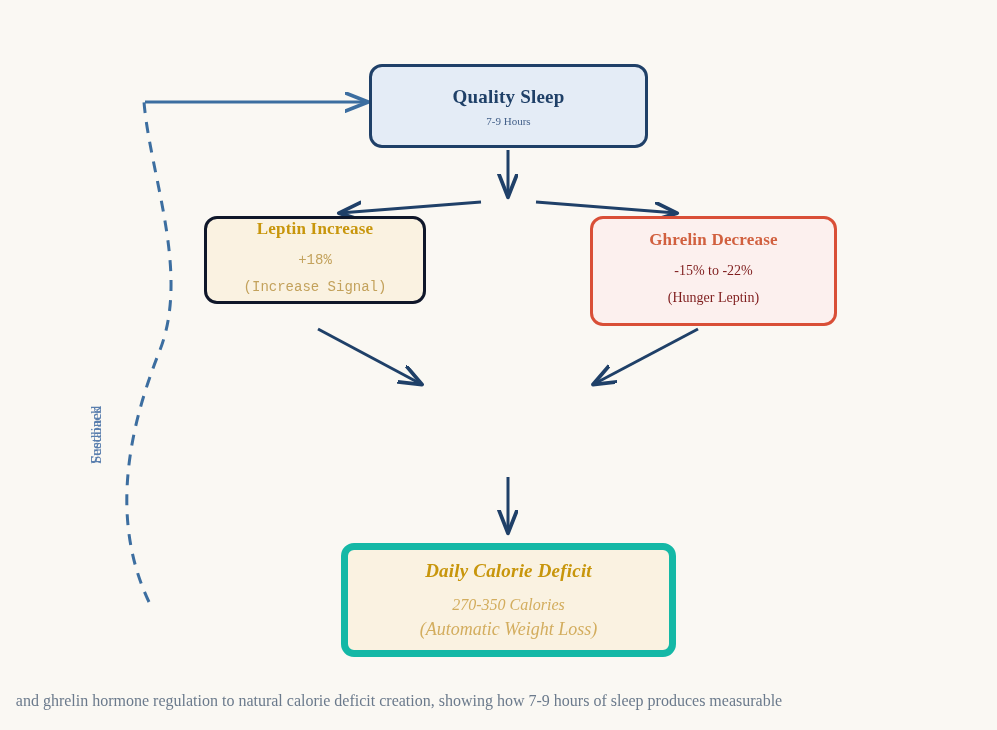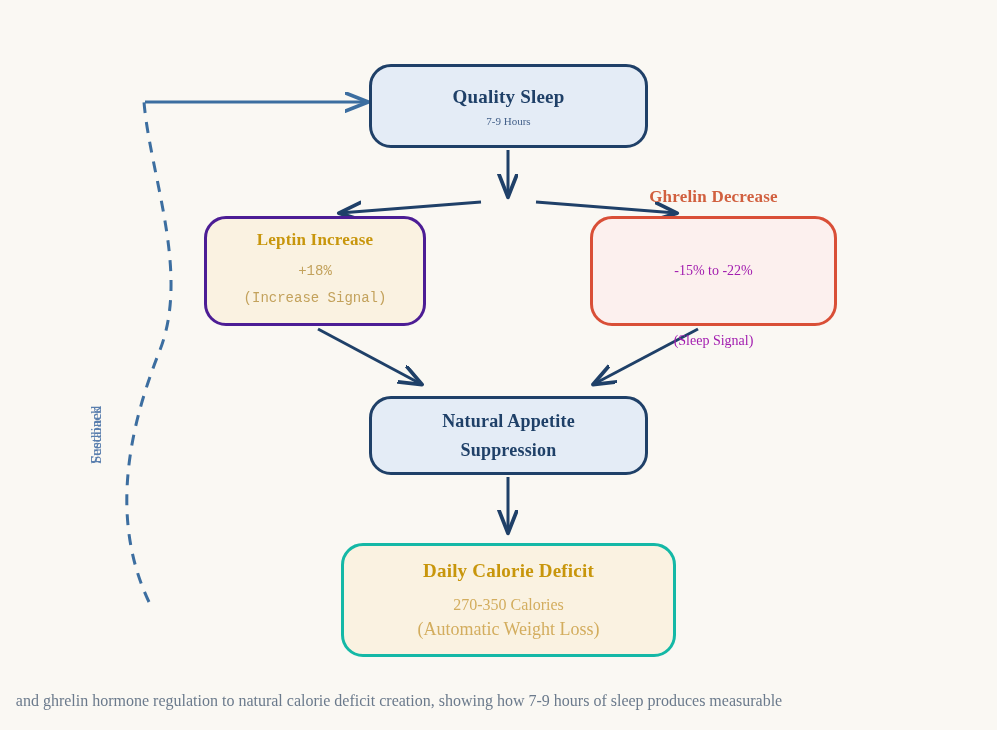--- a/index.html
+++ b/index.html
@@ -23,21 +23,21 @@
   svg.edge-layer {
     position: absolute;
     left: 0; top: 0;
     width: 997px;
     height: 730px;
     pointer-events: none;
   }
   .node {
     position: absolute;
     box-sizing: border-box;
-    border-radius: 22px;
+    border-radius: 13px;
     display: flex;
     flex-direction: column;
     align-items: center;
     justify-content: center;
     text-align: center;
   }
   .node .n-title {
     font-weight: bold;
     letter-spacing: 0.2px;
   }
@@ -56,23 +56,23 @@
     color: #1f4068;
     margin-bottom: 7px;
   }
   #node-quality-sleep .n-sub {
     font-size: 11px;
     color: #44618a;
   }
   
   #node-leptin {
     left: 204px; top: 216px;
-    width: 222px; height: 110px;
+    width: 222px; height: 88px;
     background: #faf2e1;
-    border: 3px solid #4c1d95;
+    border: 3px solid #0f172a;
   }
   #node-leptin .n-title {
     font-size: 17px;
     color: #c8960c;
     margin-bottom: 8px;
   }
   #node-leptin .n-sub {
     font-size: 14px;
     color: #c3a25c;
     line-height: 1.9;
@@ -85,42 +85,42 @@
     background: #fcf0ee;
     border: 3px solid #d94f37;
   }
   #node-ghrelin .n-title {
     font-size: 17px;
     color: #d1603f;
     margin-bottom: 8px;
   }
   #node-ghrelin .n-sub {
     font-size: 14px;
-    color: #a21caf;
+    color: #7f1d1d;
     line-height: 1.9;
-    margin-top: 43px;
   }
   
   #node-appetite {
     left: 369px; top: 396px;
     width: 279px; height: 79px;
     background: #e4ecf6;
     border: 3px solid #1f4068;
   }
   #node-appetite .n-title {
     font-size: 18px;
     color: #1f4068;
     line-height: 1.6;
   }
   
   #node-deficit {
     left: 341px; top: 543px;
     width: 335px; height: 114px;
     background: #faf2e1;
-    border: 3px solid #14b8a6;
+    border: 7px solid #14b8a6;
+    font-style: italic;
   }
   #node-deficit .n-title {
     font-size: 19px;
     color: #c8960c;
     margin-bottom: 8px;
   }
   #node-deficit .n-sub {
     font-size: 16px;
     color: #d3ad5e;
     line-height: 1.85;
@@ -203,27 +203,23 @@
 
   <div class="node" id="node-leptin">
     <div class="n-title">Leptin Increase</div>
     <div class="n-sub">+18%</div>
     <div class="n-sub">(Increase Signal)</div>
   </div>
 
   <div class="node" id="node-ghrelin">
     <div class="n-title">Ghrelin Decrease</div>
     <div class="n-sub">-15% to -22%</div>
-    <div class="n-sub">(Sleep Signal)</div>
-  </div>
-
-  <div class="node" id="node-appetite">
-    <div class="n-title">Natural Appetite</div>
-    <div class="n-title">Suppression</div>
-  </div>
+    <div class="n-sub">(Hunger Leptin)</div>
+  </div>
+
 
   <div class="node" id="node-deficit">
     <div class="n-title">Daily Calorie Deficit</div>
     <div class="n-sub">270-350 Calories</div>
     <div class="n-sub2">(Automatic Weight Loss)</div>
   </div>
 
   <div class="rot-label" id="feedback-label-sustained">Sustained</div>
   <div class="rot-label" id="feedback-label-feedback">Feedback</div>
 

